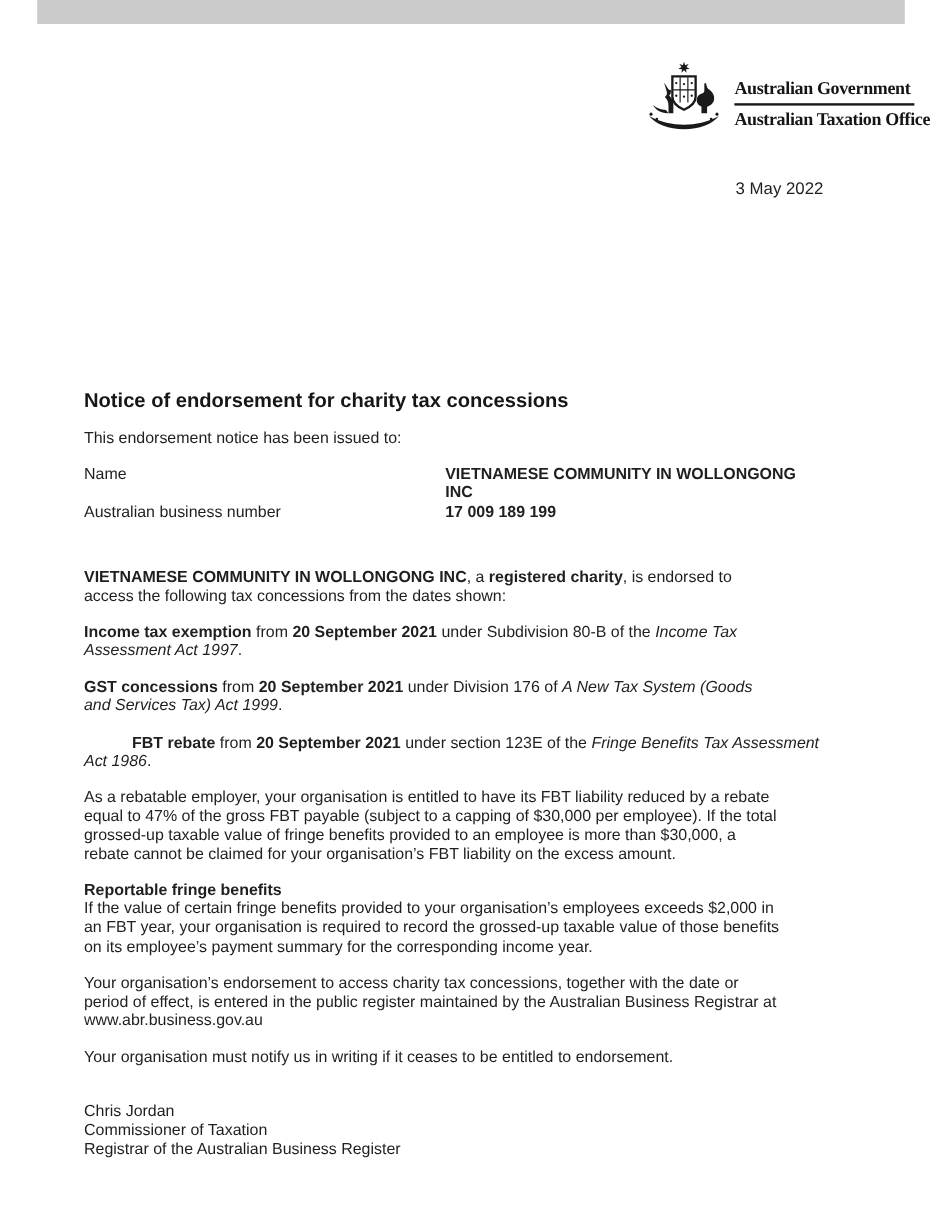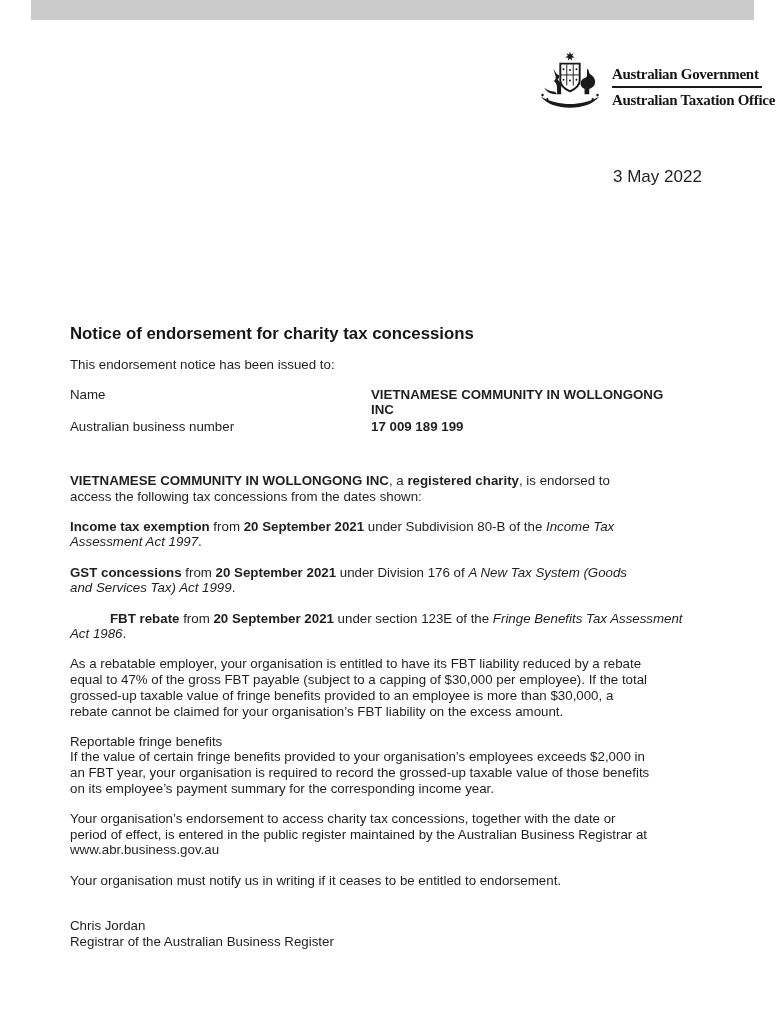--- a/index.html
+++ b/index.html
@@ -23,22 +23,22 @@
     margin-top: 16px;
     font-family: "Liberation Serif", serif;
     font-weight: 700; color: #151515;
     letter-spacing: -0.3px;
   }
   .gov-line { font-size: 15px; line-height: 17px; }
   .mast-divider { width: 150px; border-top: 2px solid #1a1a1a; margin: 3px 0 4px 0; }
   .office-line { font-size: 15px; line-height: 17px; }
 
   .date-line {
-    position: absolute; left: 613px; top: 167px;
-    font-size: 17px; color: #1f1f1f;
+    position: absolute; left: 613px; top: 149px;
+    font-size: 14px; color: #1f1f1f;
   }
 
   .letter {
     position: absolute; left: 70px; top: 324px; width: 660px;
     font-size: 13.3px; line-height: 15.7px;
   }
   .letter-title {
     font-size: 16.8px; line-height: 20px; font-weight: 700; color: #161616;
     margin-bottom: 13px;
   }
@@ -114,28 +114,29 @@
         <p class="para"><span style="font-weight: 700;">Income tax exemption</span><span> from </span><span style="font-weight: 700;">20 September 2021</span><span> under Subdivision 80-B of the </span><span style="font-style: italic;">Income Tax
 Assessment Act 1997</span><span>.</span></p>
         <p class="para"><span style="font-weight: 700;">GST concessions</span><span> from </span><span style="font-weight: 700;">20 September 2021</span><span> under Division 176 of </span><span style="font-style: italic;">A New Tax System (Goods
 and Services Tax) Act 1999</span><span>.</span></p>
         <p class="para"><span style="font-weight: 700; padding-left: 40px;">FBT rebate</span><span> from </span><span style="font-weight: 700;">20 September 2021</span><span> under section 123E of the </span><span style="font-style: italic;">Fringe Benefits Tax Assessment
 Act 1986</span><span>.</span></p>
         <p class="para"><span>As a rebatable employer, your organisation is entitled to have its FBT liability reduced by a rebate
 equal to 47% of the gross FBT payable (subject to a capping of $30,000 per employee). If the total
 grossed-up taxable value of fringe benefits provided to an employee is more than $30,000, a
 rebate cannot be claimed for your organisation’s FBT liability on the excess amount.</span></p>
-        <p class="para"><span style="font-weight: 400;">Reportable fringe benefits</span><br><span>If the value of certain fringe benefits provided to your organisation’s employees exceeds $2,000 in
+        <p class="para"><span style="font-weight: 700;">Reportable fringe benefits</span><br><span>If the value of certain fringe benefits provided to your organisation’s employees exceeds $2,000 in
 an FBT year, your organisation is required to record the grossed-up taxable value of those benefits
 on its employee’s payment summary for the corresponding income year.</span></p>
         <p class="para"><span>Your organisation’s endorsement to access charity tax concessions, together with the date or
 period of effect, is entered in the public register maintained by the Australian Business Registrar at
 </span><span style="font-weight: 400;">www.abr.business.gov.au</span></p>
         <p class="para"><span>Your organisation must notify us in writing if it ceases to be entitled to endorsement.</span></p>
       </div>
 
     <div class="signature">
       <div>Chris Jordan</div>
+      <div>Commissioner of Taxation</div>
       <div>Registrar of the Australian Business Register</div>
     </div>
   </div>
 
 </div>
 
 </body></html>

